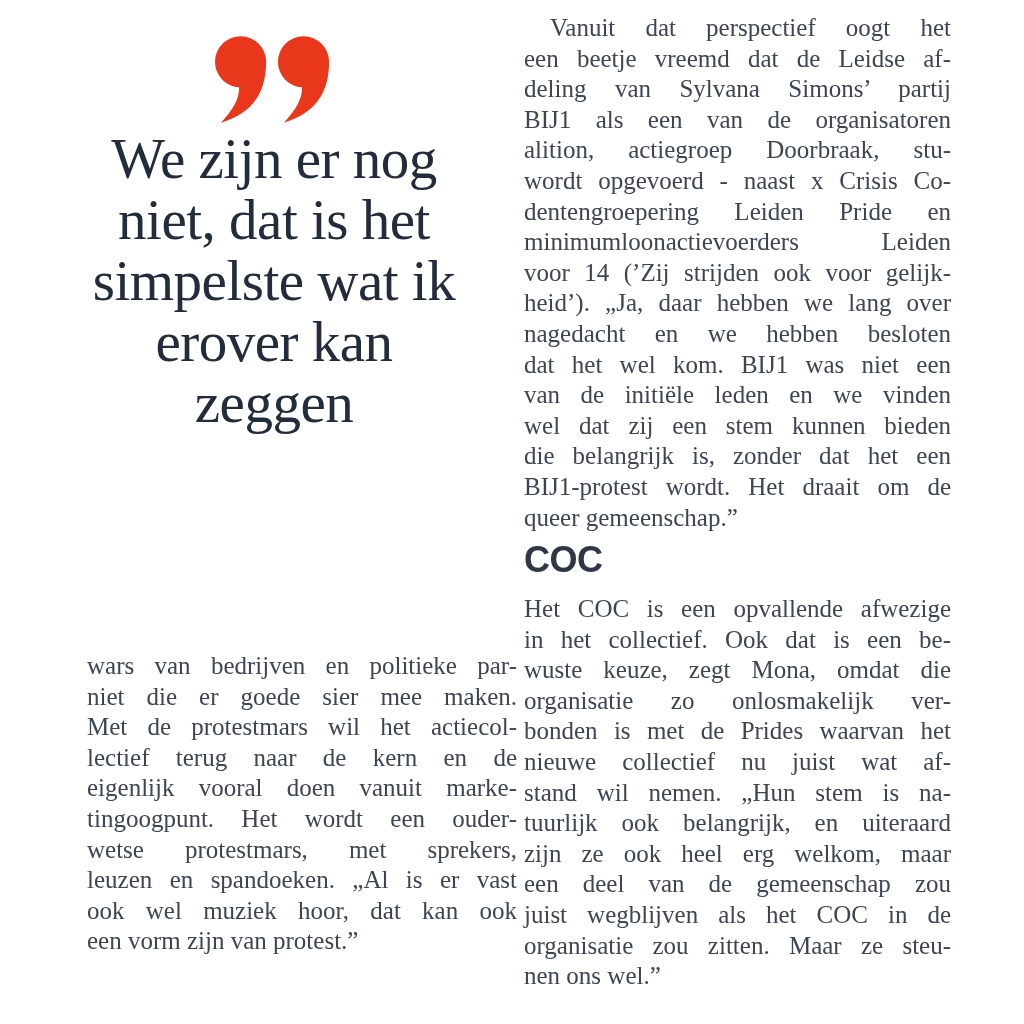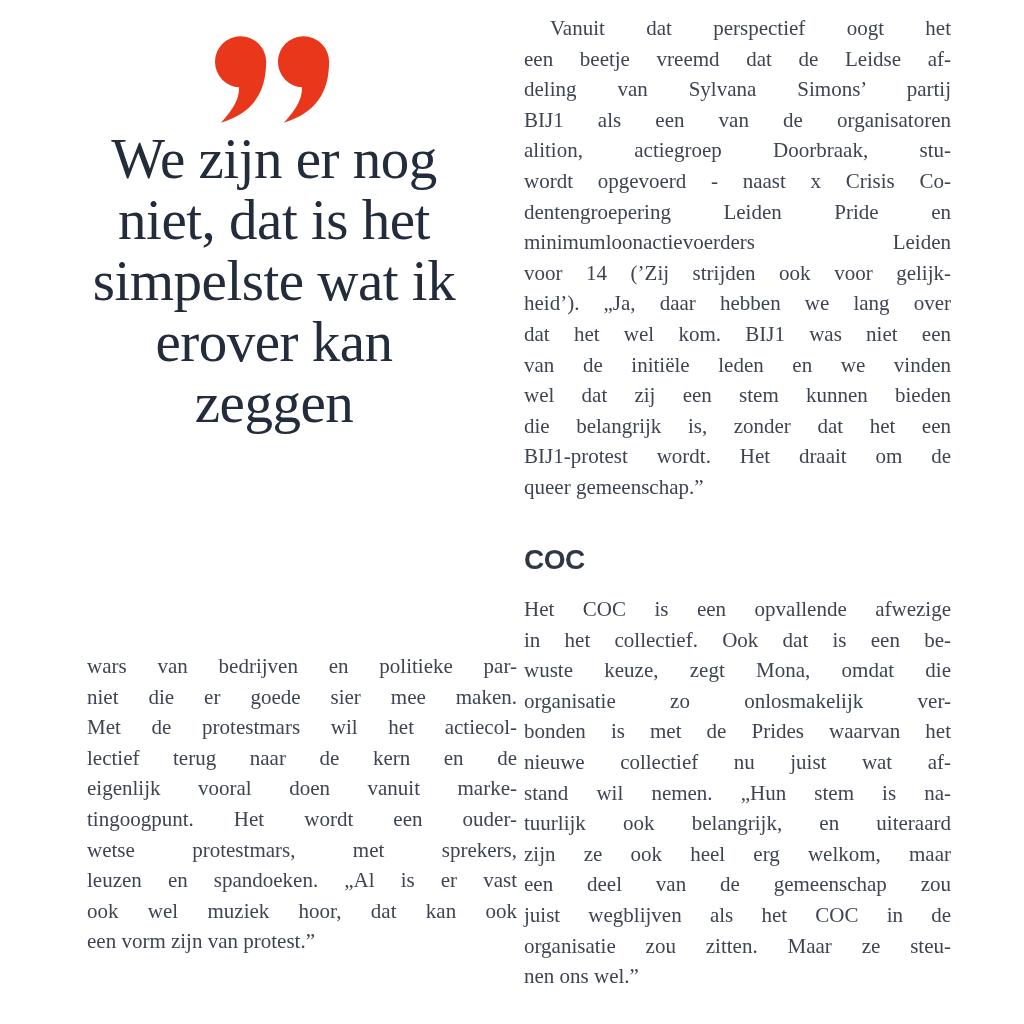--- a/index.html
+++ b/index.html
@@ -27,38 +27,38 @@
     font-size:57px;
     line-height:61px;
     color:var(--quote-text,#232c3b);
     letter-spacing:-0.5px;
   }
   .quote-text .tline{text-align:right;text-align-last:center;}
 
   
   .body-par{
     position:absolute;
-    font-size:21px;
+    font-size:25px;
     line-height:30.6px;
     color:var(--body-text,#3d4553);
   }
   .body-par .tline{text-align:justify;text-align-last:justify;}
   .body-par .tline-last{text-align-last:left;}
   .indent-first .tline:first-child{padding-left:26px;box-sizing:border-box;}
 
   .left-par{left:60px;top:651px;width:430px;margin-left:27px;}
   .right-par1{left:524px;top:13px;width:427px;}
   .right-par2{left:524px;top:594px;width:427px;font-family:Liberation Serif, serif;}
 
   
   .subhead{
     position:absolute;left:524px;top:545px;margin:0;
     font-family:"Liberation Sans","DejaVu Sans",sans-serif;
     font-weight:bold;
-    font-size:28px;
+    font-size:36px;
     line-height:30px;
     letter-spacing:-0.5px;
     color:var(--heading,#2e3743);
   }
 </style>
 </head>
 <body>
 
 <div class="page">
 
@@ -101,20 +101,21 @@
       <div class="tline">Vanuit dat perspectief oogt het</div>
       <div class="tline">een beetje vreemd dat de Leidse af-</div>
       <div class="tline">deling van Sylvana Simons’ partij</div>
       <div class="tline">BIJ1 als een van de organisatoren</div>
       <div class="tline">alition, actiegroep Doorbraak, stu-</div>
       <div class="tline">wordt opgevoerd - naast x Crisis Co-</div>
       <div class="tline">dentengroepering Leiden Pride en</div>
       <div class="tline">minimumloonactievoerders Leiden</div>
       <div class="tline">voor 14 (’Zij strijden ook voor gelijk-</div>
       <div class="tline">heid’). „Ja, daar hebben we lang over</div>
+      <div class="tline">nagedacht en we hebben besloten</div>
       <div class="tline">dat het wel kom. BIJ1 was niet een</div>
       <div class="tline">van de initiële leden en we vinden</div>
       <div class="tline">wel dat zij een stem kunnen bieden</div>
       <div class="tline">die belangrijk is, zonder dat het een</div>
       <div class="tline">BIJ1-protest wordt. Het draait om de</div>
       <div class="tline tline-last">queer gemeenschap.”</div>
     </section>
 
   <h2 class="subhead">COC</h2>
 

